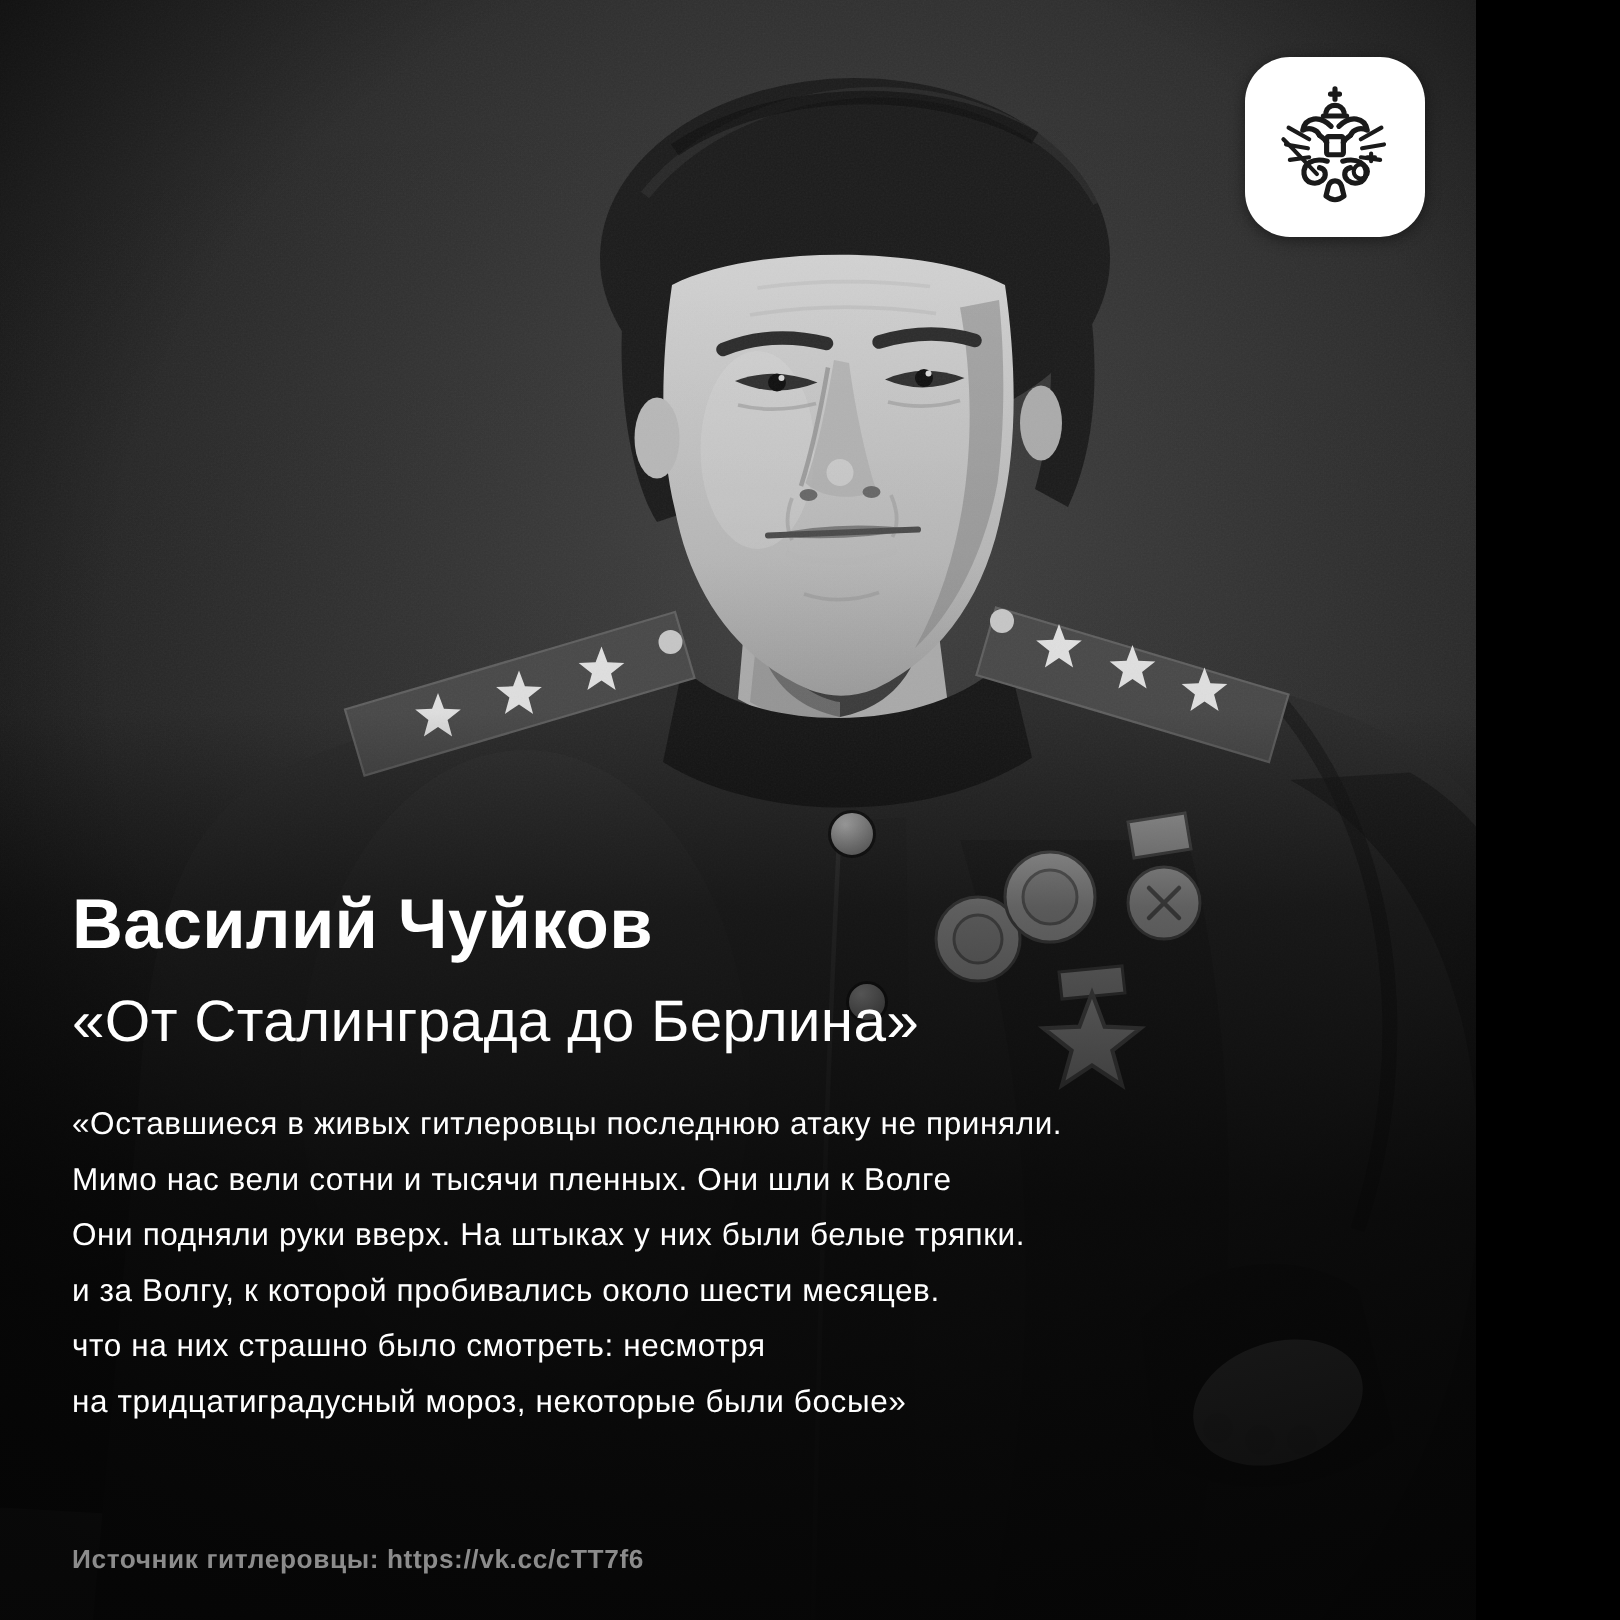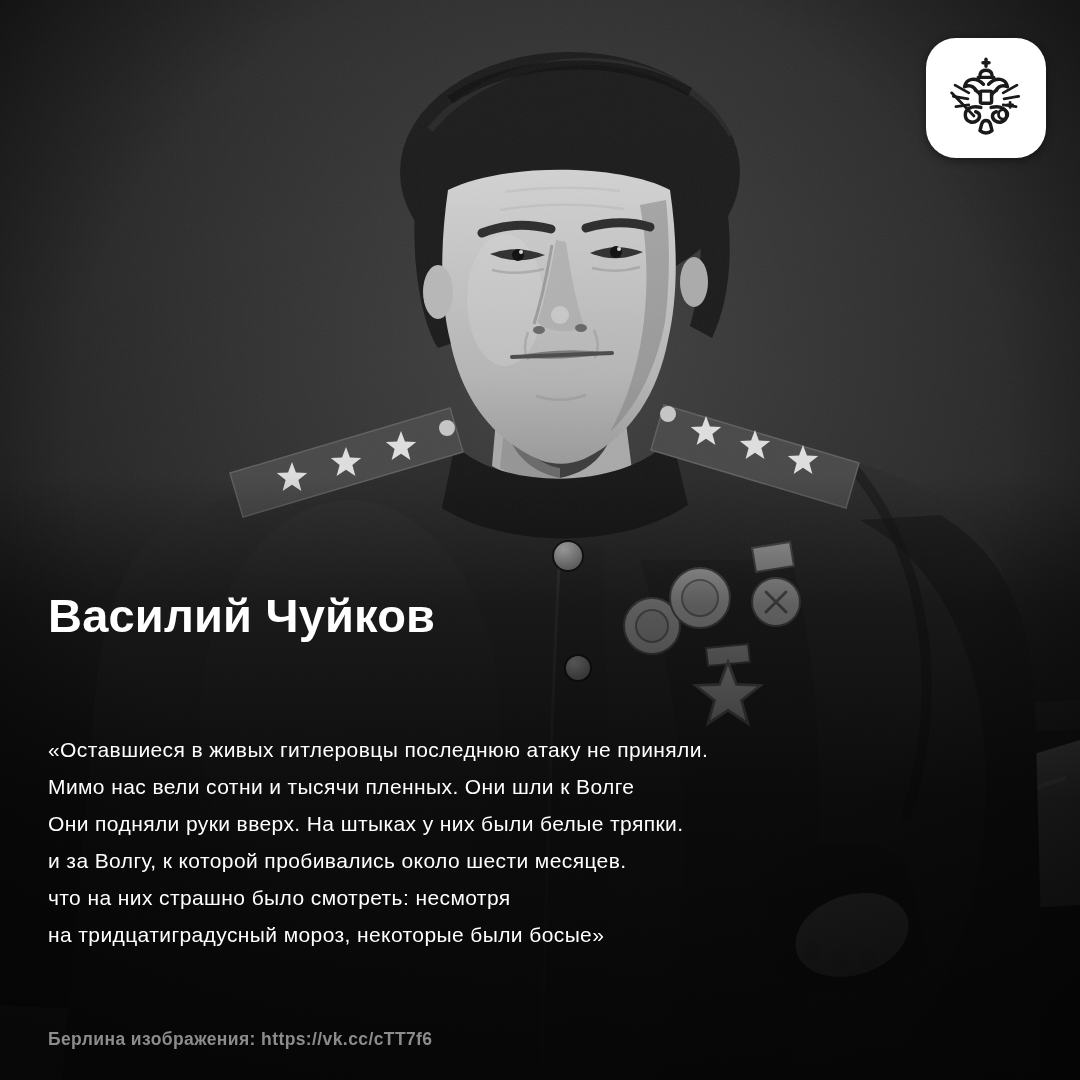--- a/index.html
+++ b/index.html
@@ -1,18 +1,18 @@
 <!DOCTYPE html>
 <html><head>
 <meta charset="utf-8">
 <style>
   html, body { margin: 0; padding: 0; background: #000; }
   .card {
     position: relative;
-    width: 1080px;
+    width: 984px;
     height: 1080px;
     overflow: hidden;
     background: #4c1d95;
     font-family: "Liberation Sans", sans-serif;
   }
   .photo-layer {
     position: absolute;
     inset: 0;
     width: 1080px;
     height: 1080px;
@@ -252,24 +252,25 @@
 
       <path d="M14,48 L36,71 M10,44 L16,50" stroke-width="3.2"></path>
 
       <circle cx="70" cy="69" r="5.5" stroke-width="3.2"></circle>
       <path d="M78,55 V61 M75,58 H81" stroke-width="3.2"></path>
     </svg>
   </div>
 
   <div class="text-overlay">
     <div class="title">Василий Чуйков</div>
+    <div class="subtitle">«От Сталинграда до Берлина»</div>
     <div class="quote">
       <div class="q-line">«Оставшиеся в живых гитлеровцы последнюю атаку не приняли.</div>
       <div class="q-line">Мимо нас вели сотни и тысячи пленных. Они шли к Волге</div>
       <div class="q-line">Они подняли руки вверх. На штыках у них были белые тряпки.</div>
       <div class="q-line">и за Волгу, к которой пробивались около шести месяцев.</div>
       <div class="q-line">что на них страшно было смотреть: несмотря</div>
       <div class="q-line">на тридцатиградусный мороз, некоторые были босые»</div>
     </div>
-    <div class="source">Берлина изображения: https://vk.cc/cTT7f6</div>
+    <div class="source">Источник гитлеровцы: https://vk.cc/cTT7f6</div>
   </div>
 
 </div>
 
 </body></html>

